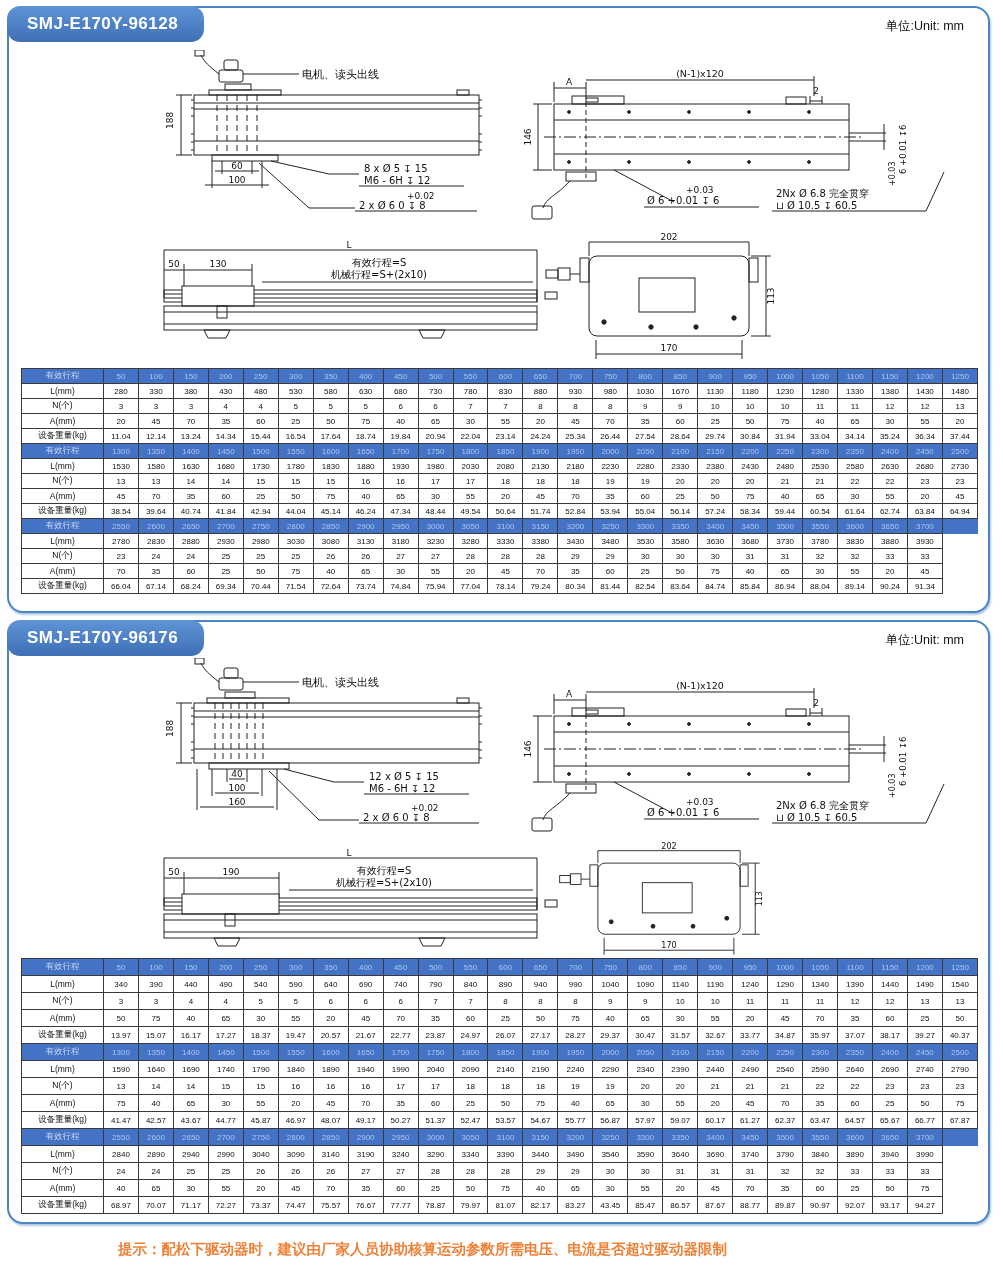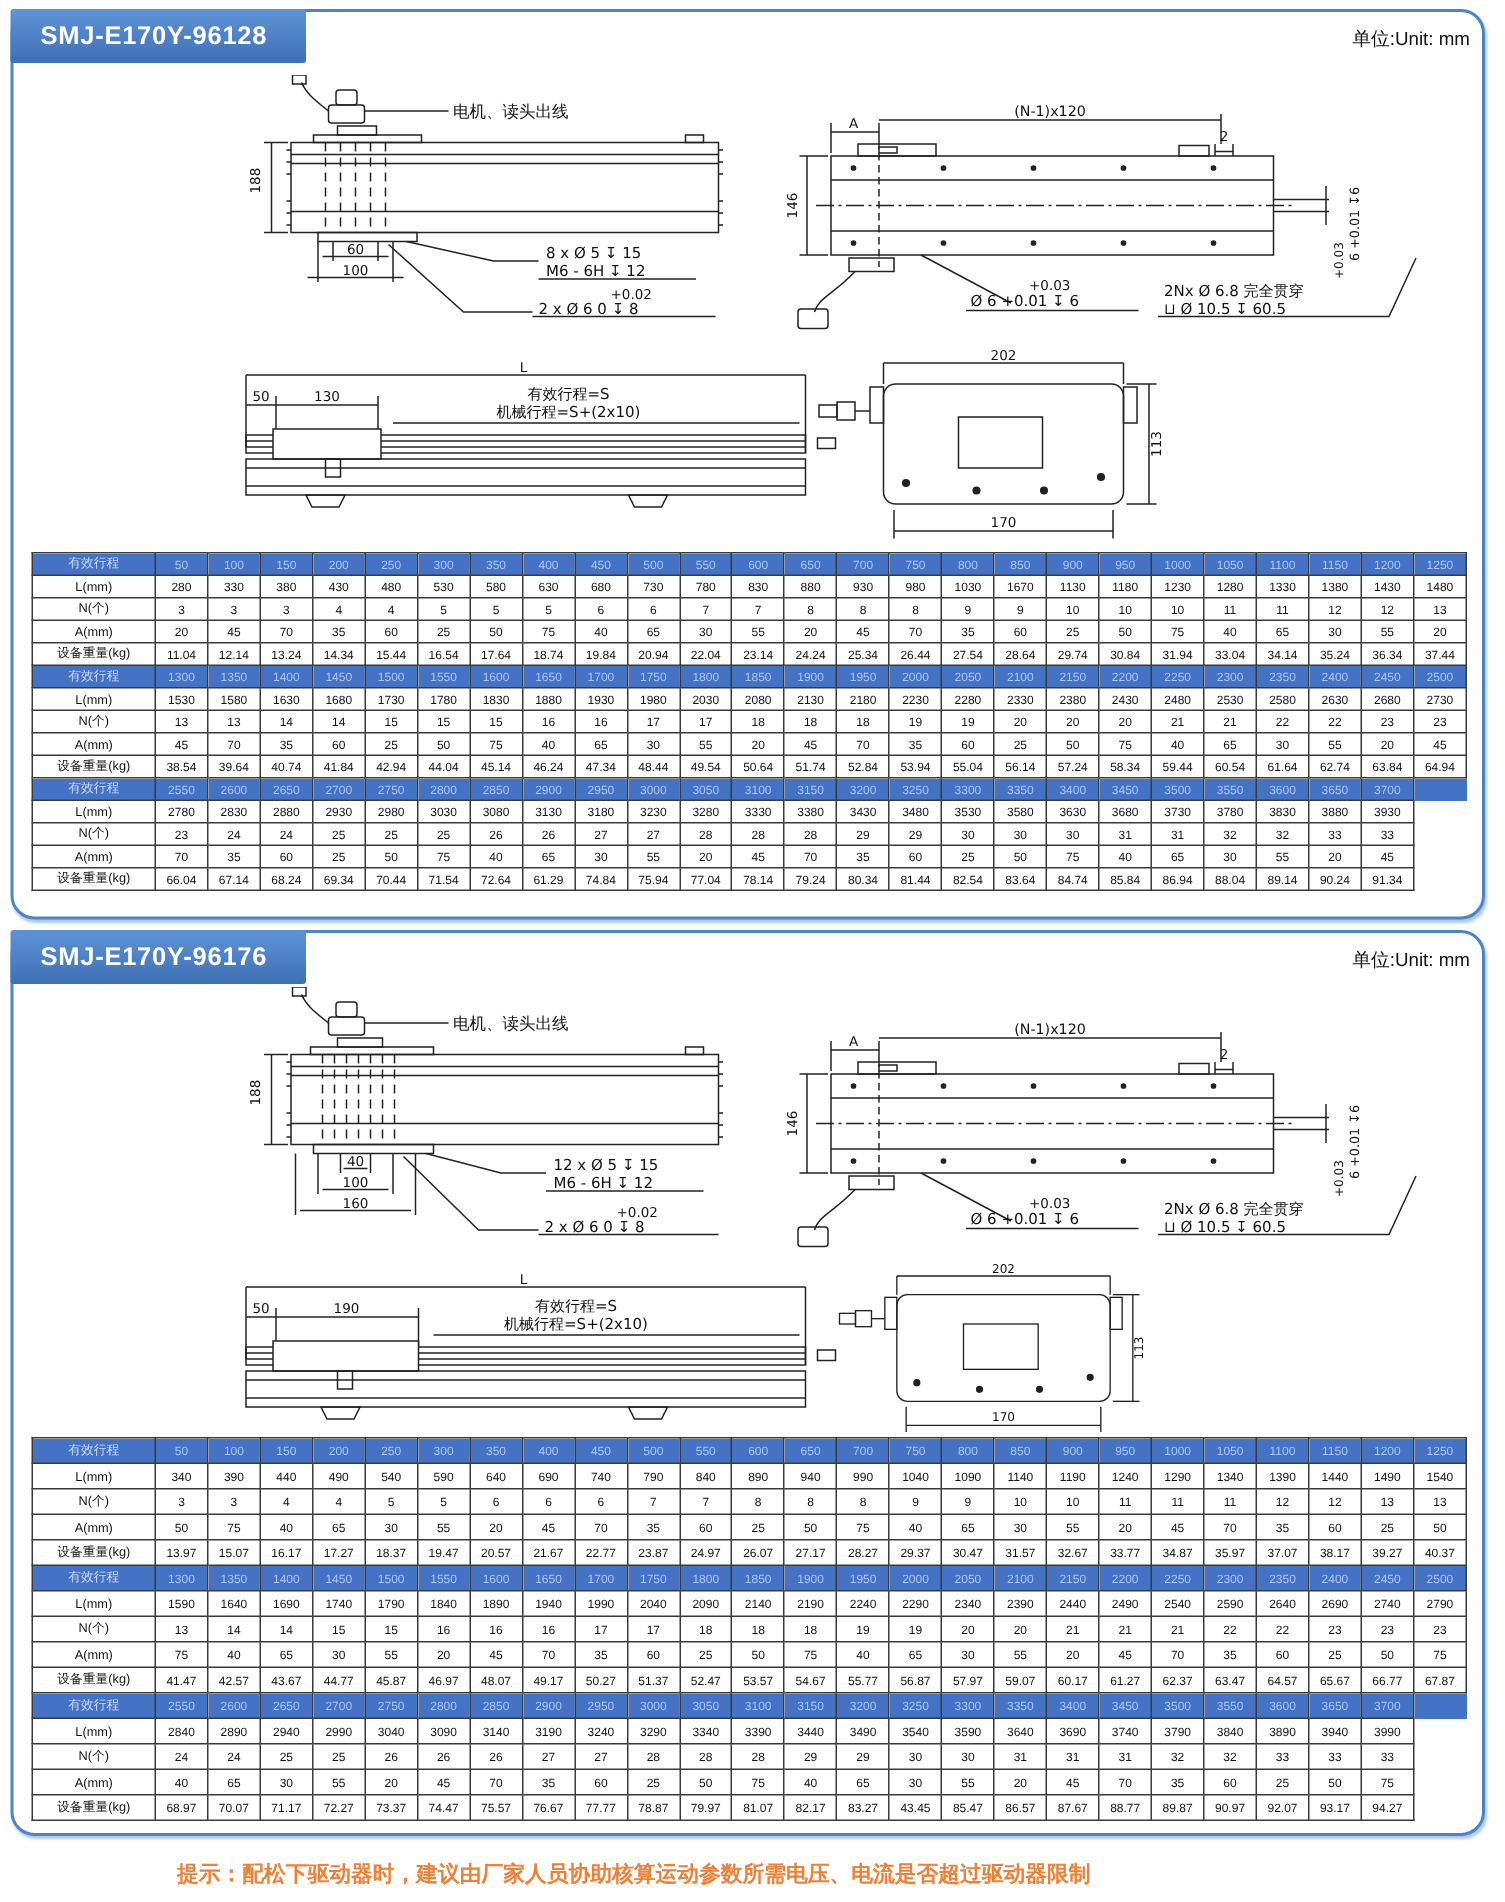--- a/index.html
+++ b/index.html
@@ -4,24 +4,24 @@
 <style>
   html,body{margin:0;padding:0;}
   body{width:1003px;height:1268px;background:#ffffff;position:relative;
        font-family:"Liberation Sans",sans-serif;color:#111;}
   .panel{position:absolute;left:7px;width:983px;background:#fff;
          border:2px solid #4a86c6;border-radius:16px;
          box-shadow:1px 2px 2px rgba(110,150,200,.55);box-sizing:border-box;}
   #panel1{top:6px;height:607px;}
   #panel2{top:620px;height:604px;}
   .badge{position:absolute;top:-2px;left:-2px;height:36px;line-height:36px;
-         padding:0 26px 0 20px;border-radius:2px;
+         padding:0 26px 0 20px;border-radius:13px;
          background:linear-gradient(#5e94d6,#3f6fb5);
          color:#fff;font-size:17px;font-weight:600;letter-spacing:.5px;}
-  .unit{position:absolute;top:10px;right:8px;font-size:12.5px;color:#111;}
+  .unit{position:absolute;top:10px;right:24px;font-size:12.5px;color:#111;}
   .dwg{position:absolute;}
   svg text{font-family:"DejaVu Sans",sans-serif;fill:#111;}
   .spec{position:absolute;left:12px;border-collapse:collapse;table-layout:fixed;width:957px;}
   .spec th,.spec td{border:1px solid #3a3a3a;text-align:center;vertical-align:middle;
         padding:0;overflow:hidden;white-space:nowrap;font-weight:normal;
         font-size:8px;color:#111;background:#fff;}
   .spec th.label{width:82px;font-size:8.5px;margin-left:29px;}
   #table1 th,#table1 td{height:14px;}
   #table2 th,#table2 td{height:16px;}
   tr.hdr th,tr.hdr td{background:#4472c4;color:#aec6f0;}
@@ -590,21 +590,21 @@
         </tr>
         <tr class="body">
           <th class="label">设备重量(kg)</th>
           <td>66.04</td>
           <td>67.14</td>
           <td>68.24</td>
           <td>69.34</td>
           <td>70.44</td>
           <td>71.54</td>
           <td>72.64</td>
-          <td>61.29</td>
+          <td>73.74</td>
           <td>74.84</td>
           <td>75.94</td>
           <td>77.04</td>
           <td>78.14</td>
           <td>79.24</td>
           <td>80.34</td>
           <td>81.44</td>
           <td>82.54</td>
           <td>83.64</td>
           <td>84.74</td>

